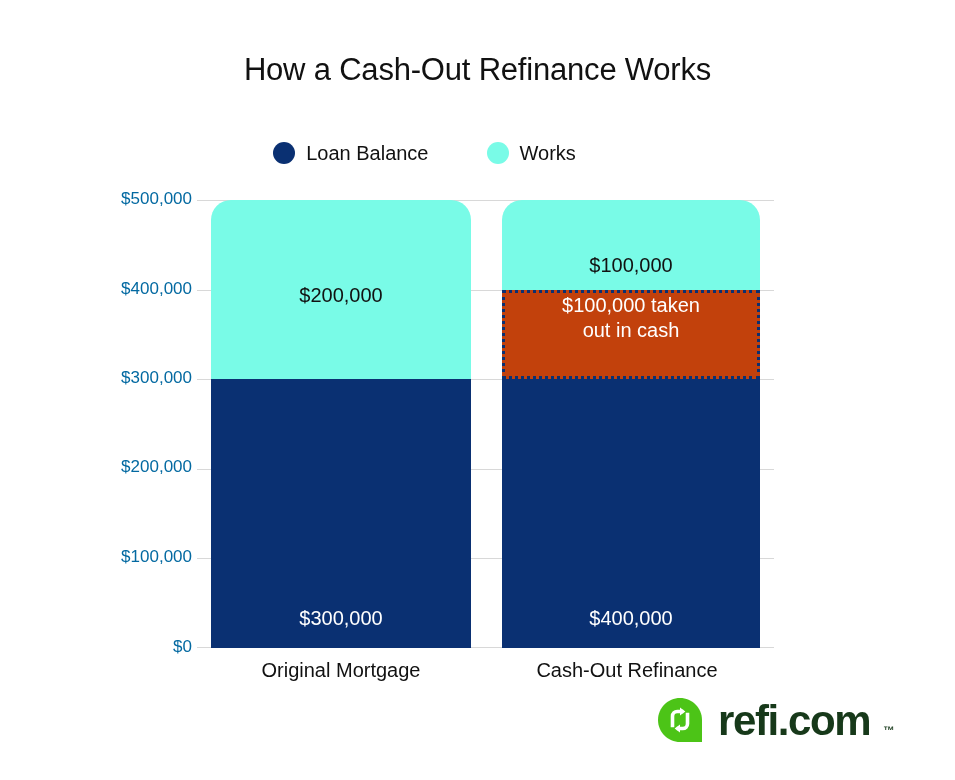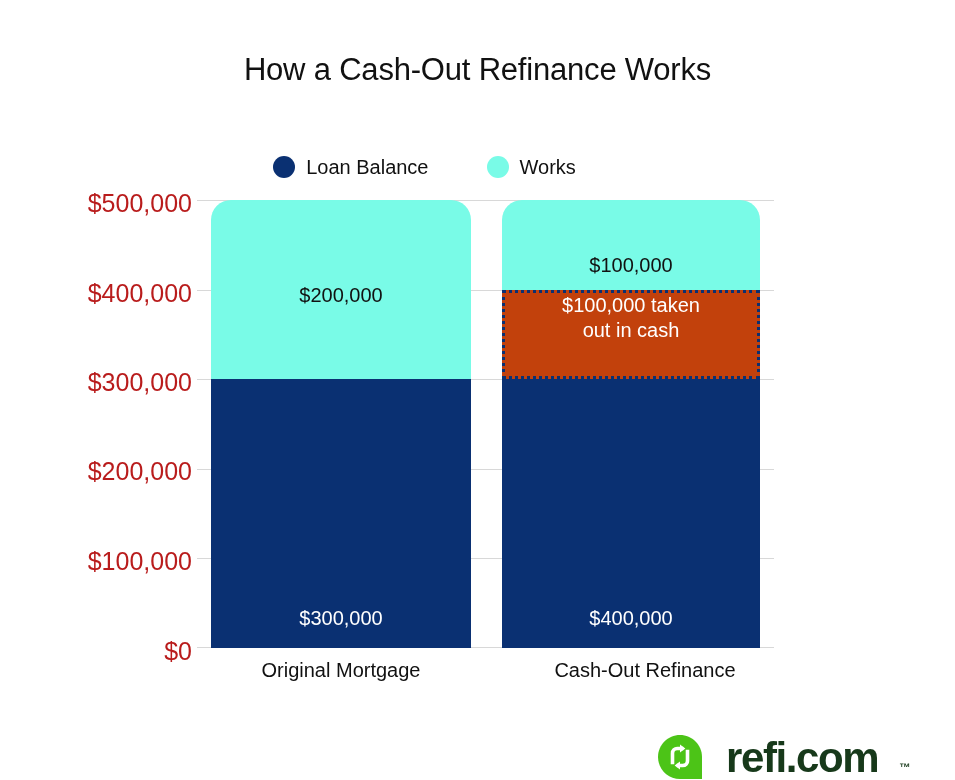--- a/index.html
+++ b/index.html
@@ -12,42 +12,42 @@
 
   
   .chart-title{
     position:absolute;left:0;top:52px;width:955px;
     text-align:center;font-size:31px;font-weight:400;
     letter-spacing:-0.2px;color:#111111;
   }
 
   
   .legend{
-    position:absolute;left:0;top:156px;width:849px;
+    position:absolute;left:0;top:142px;width:849px;
     display:flex;justify-content:center;align-items:center;gap:58px;
   }
   .legend-item{display:flex;align-items:center;gap:11px;}
   .legend-dot{width:22px;height:22px;border-radius:50%;display:block;}
   .legend-label{font-size:20px;color:#111111;line-height:1;}
 
   
   .plot{
     position:absolute;left:211px;top:200px;
     width:549px;height:448px;
   }
   .gridlines{position:absolute;inset:0;}
   .gridline{
     position:absolute;left:-14px;width:577px;height:1px;
     background:#d8d8d8;
   }
 
   
   .ytick{
     position:absolute;right:0;width:150px;text-align:right;
-    font-size:25px;color:#b91c1c;
+    font-size:17px;color:#0369a1;
   }
   .yticks{position:absolute;left:40px;top:200px;width:152px;height:448px;}
 
   
   .bar-col{position:absolute;bottom:0;}
   .seg{position:absolute;left:0;width:100%;}
   .seg-equity{background:#79fbe7;}
   .seg-loan{background:#0a3072;}
   .round-top{border-top-left-radius:20px;border-top-right-radius:20px;}
 
@@ -77,22 +77,22 @@
   }
 
   
   .footnote{
     position:absolute;left:80px;top:701px;
     font-size:12px;line-height:1.45;color:#111111;
   }
 
   
   .logo{
-    position:absolute;left:658px;top:735px;
-    display:flex;align-items:center;gap:24px;
+    position:absolute;left:658px;top:698px;
+    display:flex;align-items:center;gap:16px;
   }
   .logo-mark{width:44px;height:44px;display:block;}
   .logo-word{
     font-size:42px;font-weight:700;letter-spacing:-1.4px;
     color:#17391a;line-height:1;position:relative;top:1px;
   }
   .logo-tm{
     font-size:11px;color:#17391a;align-self:flex-end;
     position:relative;bottom:6px;left:-3px;font-weight:700;
   }
@@ -156,21 +156,21 @@
         <div class="cashout-text">
           <span>$100,000 taken</span><br>
           <span>out in cash</span>
         </div>
       </div>
     </div>
 
   </div>
 
   <div class="cat-label" style="left:211px;top:659px;width:260px;">Original Mortgage</div>
-  <div class="cat-label" style="left:516px;top:659px;width:258px;">Cash-Out Refinance</div>
+  <div class="cat-label" style="left:498px;top:659px;width:258px;">Cash-Out Refinance</div>
 
 
   <div class="logo">
     <svg class="logo-mark" viewBox="0 0 44 44">
       <path d="M22,0 C34.15,0 44,9.85 44,22 L44,44 L22,44 C9.85,44 0,34.15 0,22 C0,9.85 9.85,0 22,0 Z" fill="#4cc417"></path>
       <g fill="none" stroke="#ffffff" stroke-width="3.6" stroke-linecap="square">
         <path d="M14.5,27.5 L14.5,18.2 C14.5,15.6 16.6,13.5 19.2,13.5 L23.5,13.5"></path>
         <path d="M29.5,16.5 L29.5,25.8 C29.5,28.4 27.4,30.5 24.8,30.5 L20.5,30.5"></path>
       </g>
       <g fill="#ffffff">

